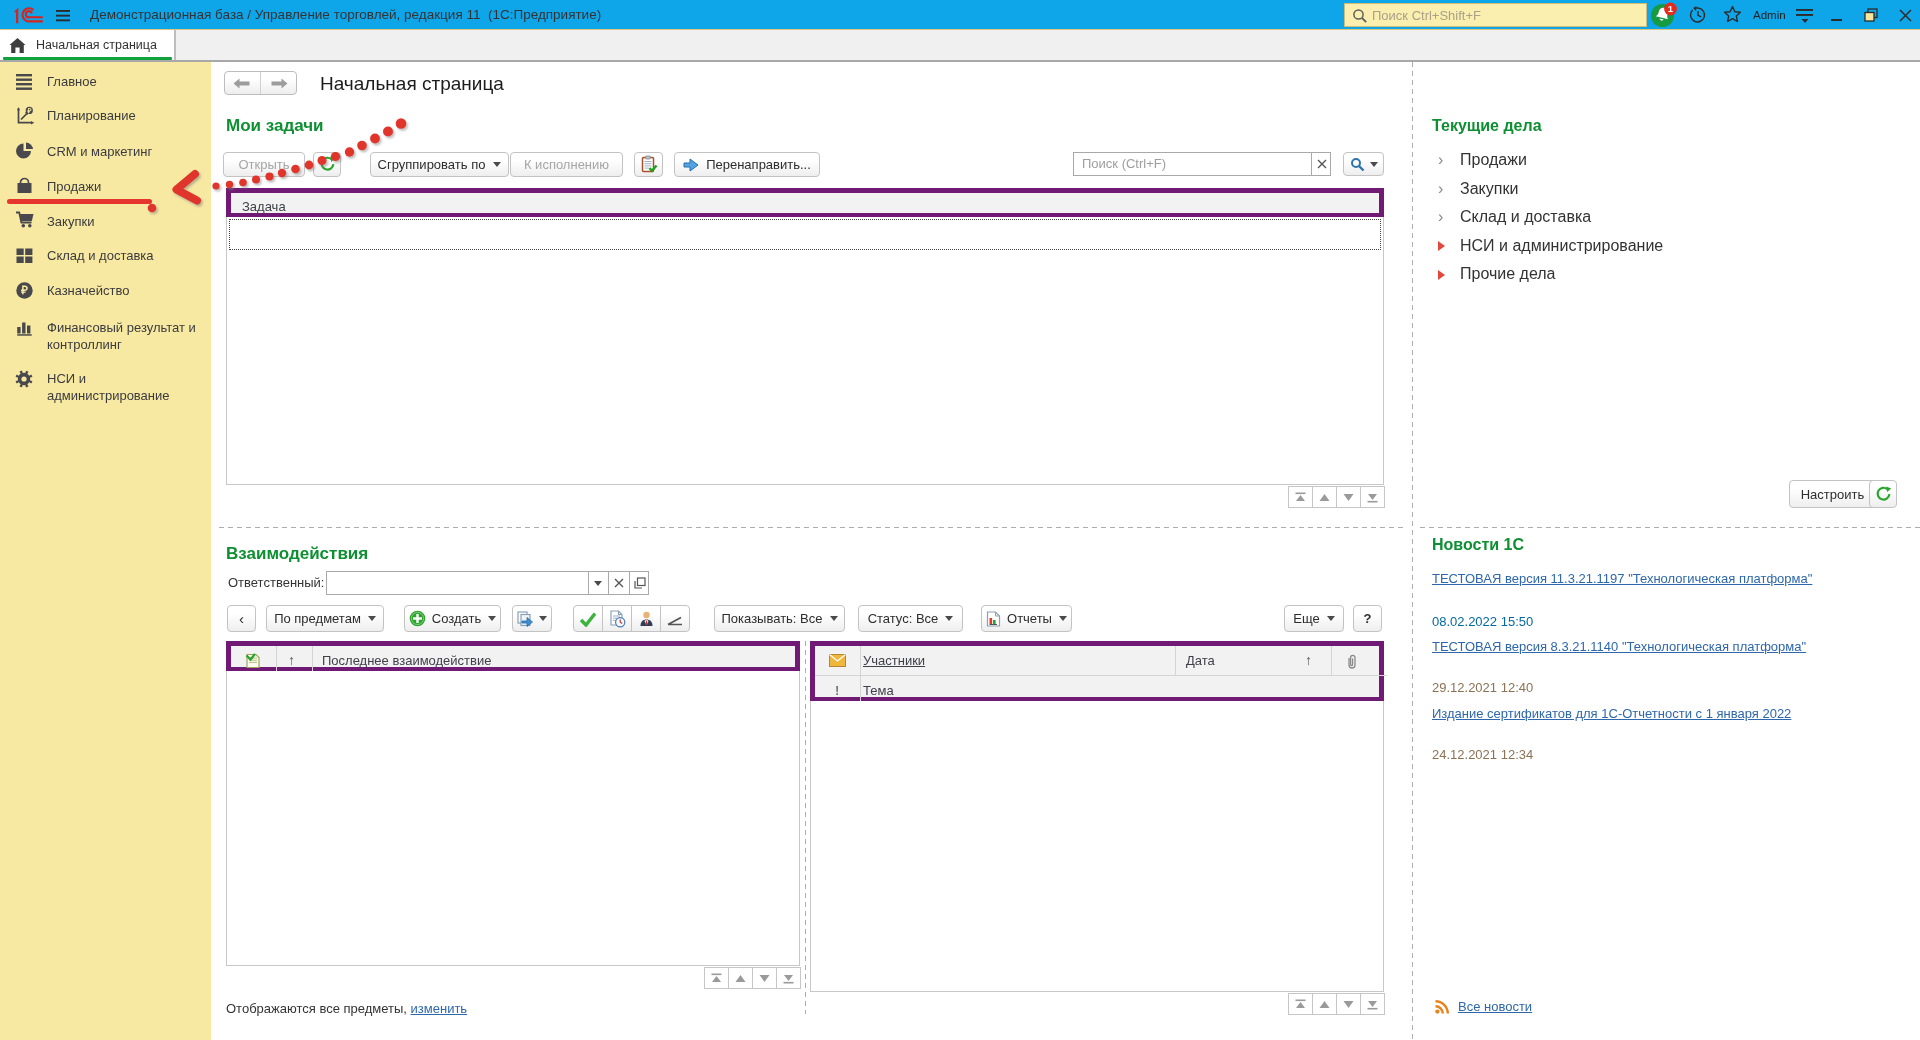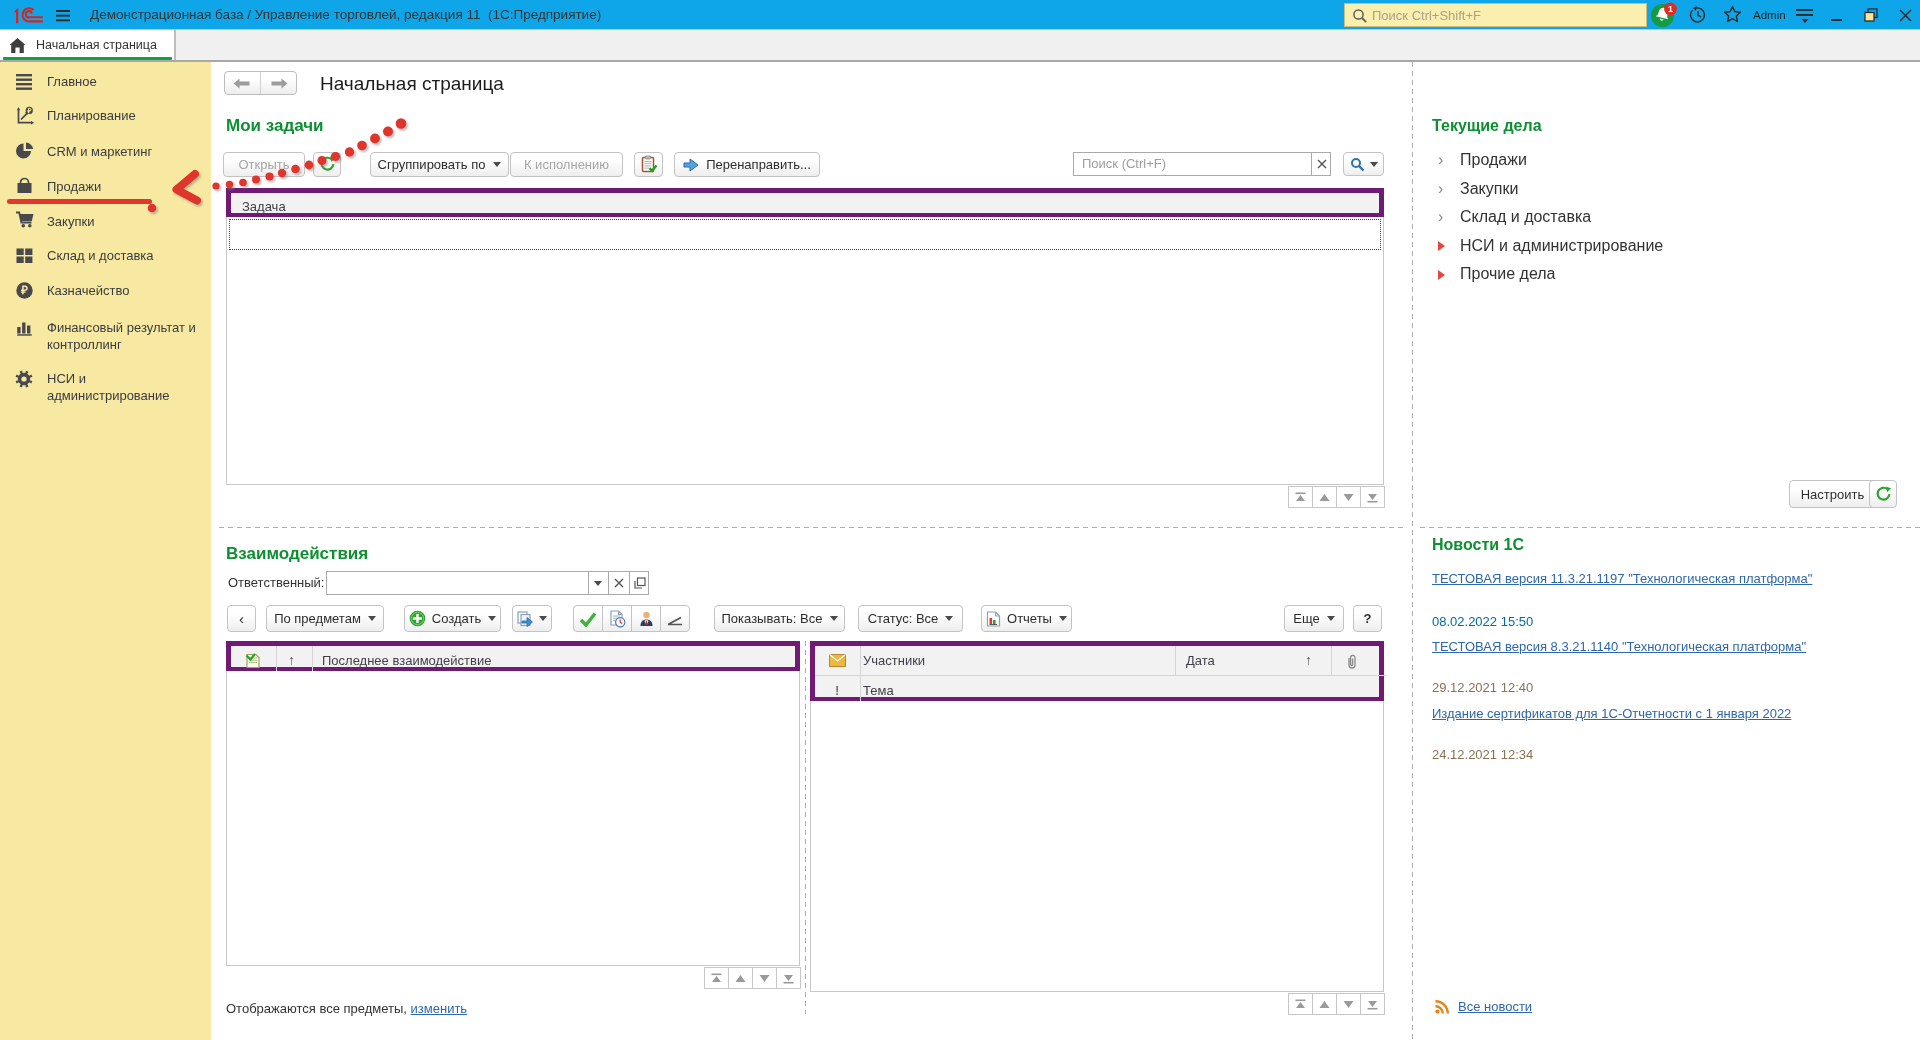--- a/index.html
+++ b/index.html
@@ -381,21 +381,21 @@
 
   <div class="thead" style="left:599px;top:579px;width:574px;height:61px;">
     <div class="abs" style="left:0px;top:29px;width:572px;height:1px;background:#d4d4d4;"></div>
     <div class="abs" style="left:45px;top:0;width:1px;height:59px;background:#d4d4d4;"></div>
     <div class="abs" style="left:360px;top:0;width:1px;height:29px;background:#d4d4d4;"></div>
     <div class="abs" style="left:516px;top:0;width:1px;height:29px;background:#d4d4d4;"></div>
     <svg class="abs" style="left:14px;top:8px;" width="17" height="13" viewBox="0 0 17 13">
         <rect x="0.5" y="0.5" width="16" height="12" fill="#f0b73e" stroke="#b8862c" stroke-width="1"></rect>
         <path d="M0.5 0.5 L8.5 7 L16.5 0.5" fill="none" stroke="#fff" stroke-width="1.2"></path>
       </svg>
-    <div class="abs" style="left:48px;top:0;height:29px;line-height:29px;font-size:13px;color:#40404a;">Участники</div>
+    <div class="abs" style="left:48px;top:0;height:29px;line-height:29px;font-size:13px;color:#40404a;text-decoration:underline;">Участники</div>
     <div class="abs" style="left:371px;top:0;height:29px;line-height:29px;font-size:13px;color:#40404a;">Дата</div>
     <div class="abs" style="left:490px;top:0;height:29px;line-height:29px;font-size:14px;color:#555;">↑</div>
     <svg class="abs" style="left:530px;top:8px;" width="14" height="15" viewBox="0 0 14 15">
         <path d="M4 4 V11 a 3 3 0 0 0 6 0 V3.5 a 2.2 2.2 0 0 0 -4.4 0 V10.5 a 1 1 0 0 0 2 0 V4.5" fill="none" stroke="#8a8a8a" stroke-width="1.3"></path>
       </svg>
     <div class="abs" style="left:20px;top:30px;height:29px;line-height:29px;font-size:13px;color:#777;font-weight:bold;">!</div>
     <div class="abs" style="left:48px;top:30px;height:29px;line-height:29px;font-size:13px;color:#40404a;">Тема</div>
   </div>
   <div class="abs" style="left:599px;top:639px;width:574px;height:291px;border:1px solid #c8c8c8;border-top:none;background:#fff;"></div>
   <div class="pg" style="left:1077px;top:931px;">

